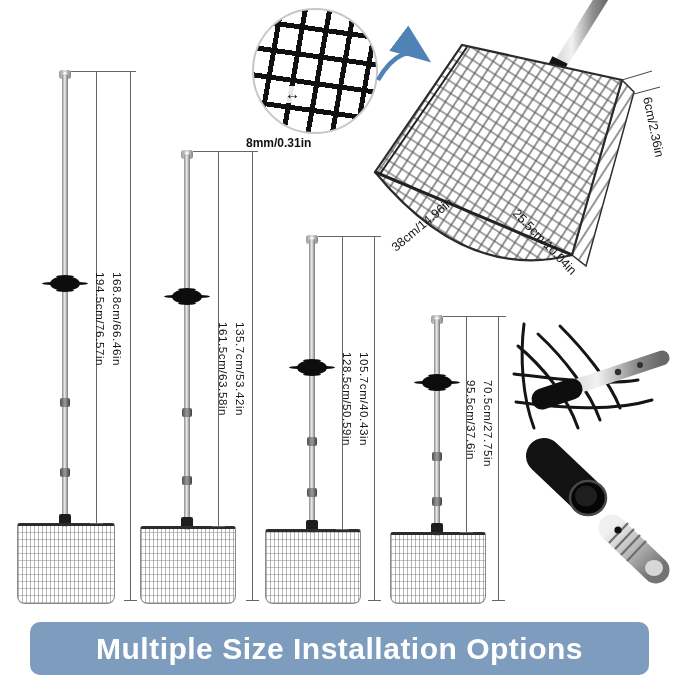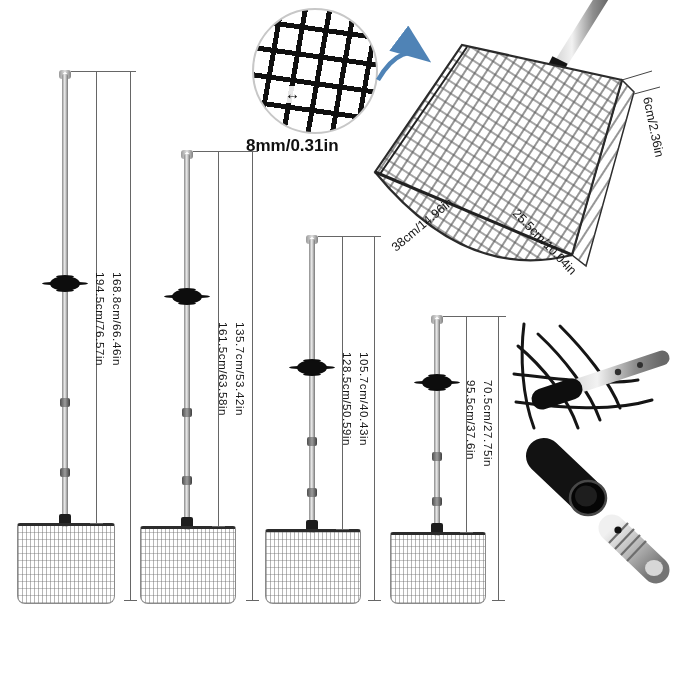--- a/index.html
+++ b/index.html
@@ -28,21 +28,21 @@
   .dim-label{position:absolute;writing-mode:vertical-rl;text-orientation:mixed;
         font-size:11.5px;color:#161616;letter-spacing:.6px;white-space:nowrap;}
 
   
   .zoom-circle{position:absolute;left:252px;top:8px;width:122px;height:122px;border-radius:50%;
         border:2px solid #c7c7c7;overflow:hidden;background:
         repeating-linear-gradient(100deg,#101010 0 5px,transparent 5px 24px),
         repeating-linear-gradient(8deg,#101010 0 5px,transparent 5px 27px),#fff;}
   .gap-arrow{position:absolute;left:30px;top:76px;font-size:15px;font-weight:bold;color:#000;
         background:rgba(255,255,255,.9);padding:0 1px;line-height:1.1;border-radius:2px;}
-  .zoom-label{position:absolute;left:246px;top:136px;font-size:17px;font-weight:bold;color:#111;}
+  .zoom-label{position:absolute;left:246px;top:136px;font-size:12px;font-weight:bold;color:#111;}
 
   
   .banner{position:absolute;left:30px;top:622px;width:619px;height:53px;border-radius:10px;
         background:#7d9cbe;display:flex;align-items:center;justify-content:center;}
   .banner span{color:#ffffff;font-size:30px;font-weight:800;letter-spacing:.5px;}
 
   svg{position:absolute;overflow:visible;}
   svg text{font-family:"Liberation Sans",sans-serif;fill:#161616;}
 </style>
 </head>
@@ -198,14 +198,17 @@
     <g stroke="#6e6e6e" stroke-width="2.2">
       <path d="M108,87 L89,107"></path>
         <path d="M114,93 L95,113"></path>
       <path d="M120,99 L101,119"></path>
         <path d="M126,105 L107,125"></path>
     </g>
     <ellipse cx="134" cy="132" rx="9" ry="8" fill="#d7d7d7"></ellipse>
     <circle cx="98" cy="94" r="3.6" fill="#101010"></circle>
   </svg>
 
+  <div class="banner">
+    <span>Multiple Size Installation Options</span>
+  </div>
 
 </div>
 
 </body></html>

